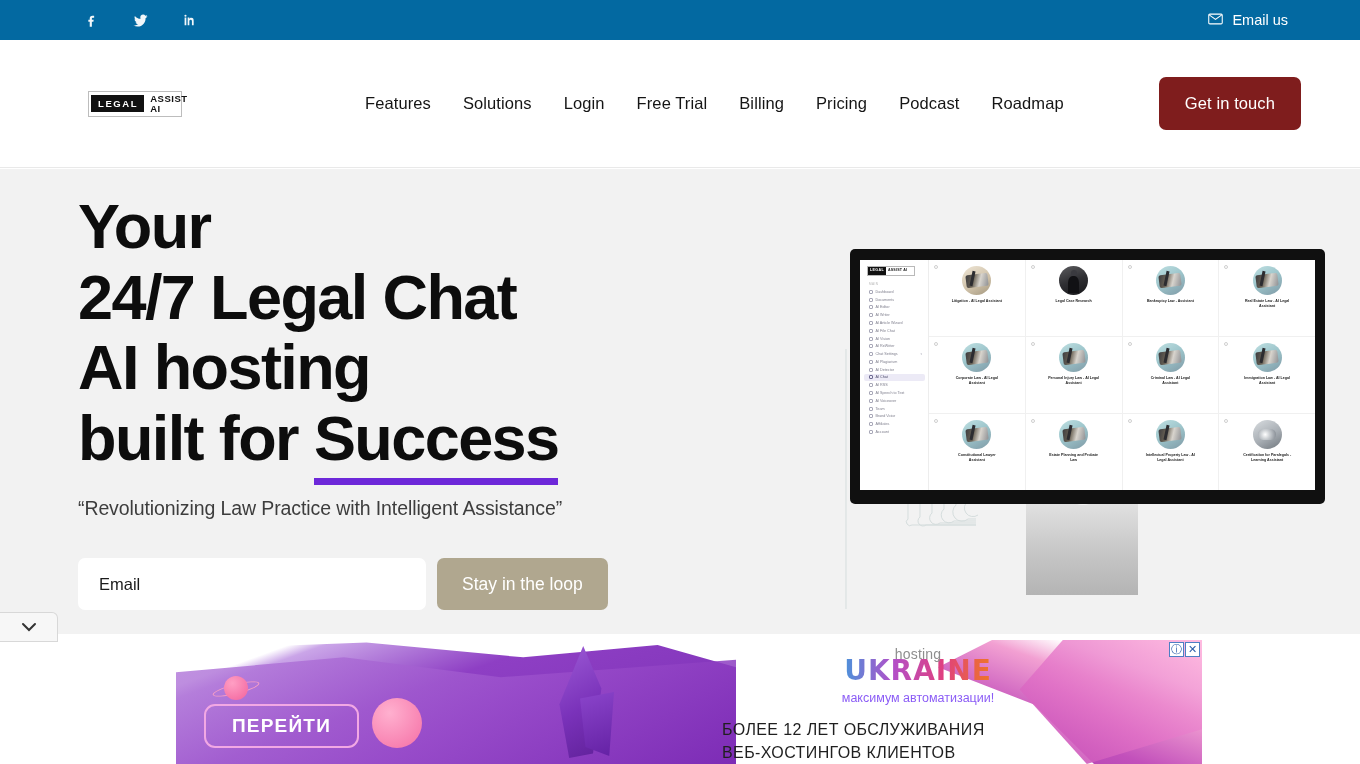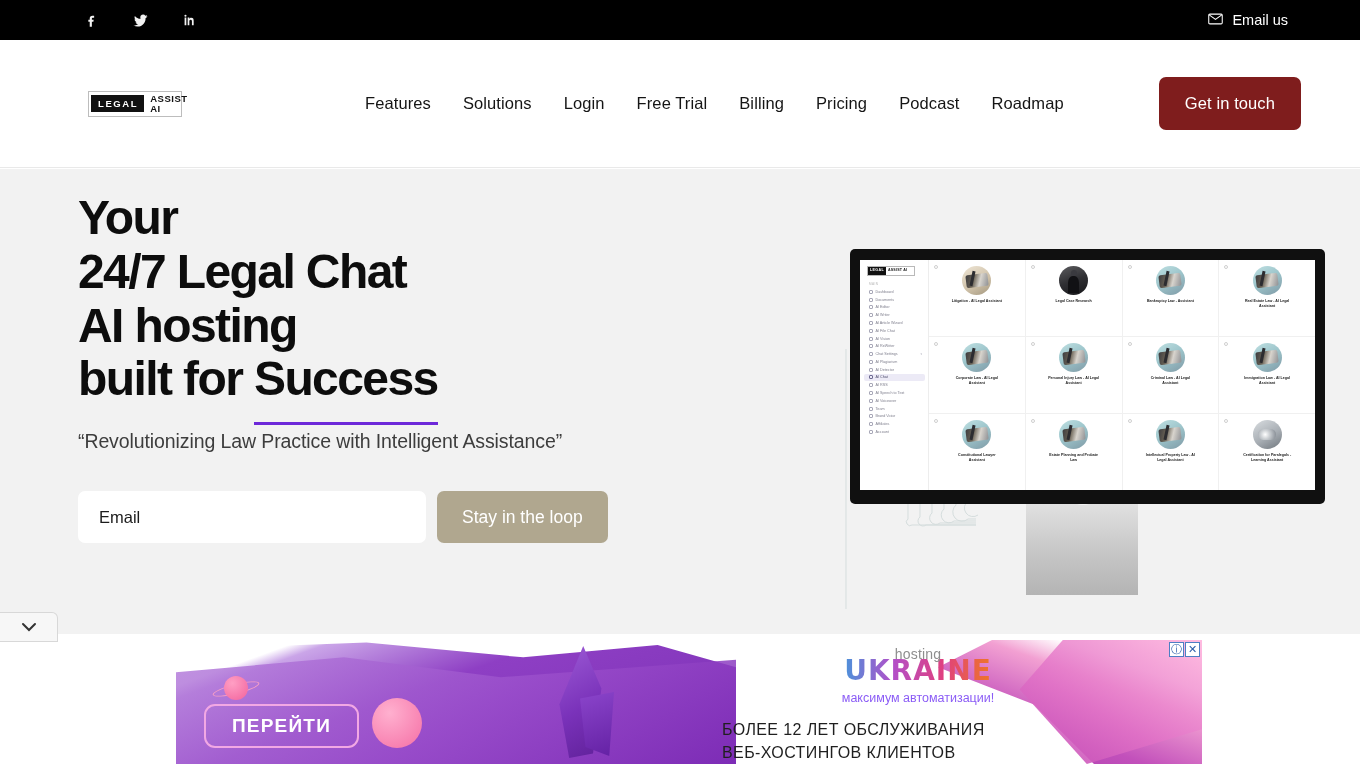--- a/index.html
+++ b/index.html
@@ -8,21 +8,21 @@
     font-family: "Liberation Sans", sans-serif;
     background: #ffffff;
     overflow: hidden;
   }
   .page { position: relative; width: 1360px; height: 764px; }
 
   
   .topbar {
     position: absolute; top: 0; left: 0;
     width: 1360px; height: 40px;
-    background: #000000;
+    background: #0369a1;
     display: flex; align-items: center;
   }
   .social-group { display: flex; align-items: center; margin-left: 80px; gap: 27px; }
   .social-ico {
     width: 22px; height: 22px;
     display: flex; align-items: center; justify-content: center;
     color: #ffffff; cursor: pointer;
   }
   .social-ico svg { fill: #ffffff; opacity: .95; }
   .email-us {
@@ -72,26 +72,26 @@
 
   
   .hero {
     position: absolute; top: 169px; left: 0;
     width: 1360px; height: 465px;
     background: #f2f2f2;
     overflow: hidden;
   }
   .hero-left { position: absolute; left: 78px; top: 22px; width: 640px; }
   .headline {
-    font-size: 48px; line-height: 1.12; font-weight: 700;
+    font-size: 63px; line-height: 1.12; font-weight: 700;
     color: #0d0d0d; letter-spacing: -1.6px;
   }
   .headline .u {
-    border-bottom: 3px solid #6d28d9;
-    padding-bottom: 17px;
+    border-bottom: 7px solid #6d28d9;
+    padding-bottom: 5px;
   }
   .subhead {
     margin-top: 24px;
     font-size: 19.5px; color: #3d3d3d; letter-spacing: -.1px;
   }
   .signup { margin-top: 38px; display: flex; align-items: stretch; gap: 11px; }
   .email-input {
     width: 348px; height: 52px;
     border: none; border-radius: 7px; background: #ffffff;
     padding: 0 21px; font-size: 16.5px; color: #111111;

